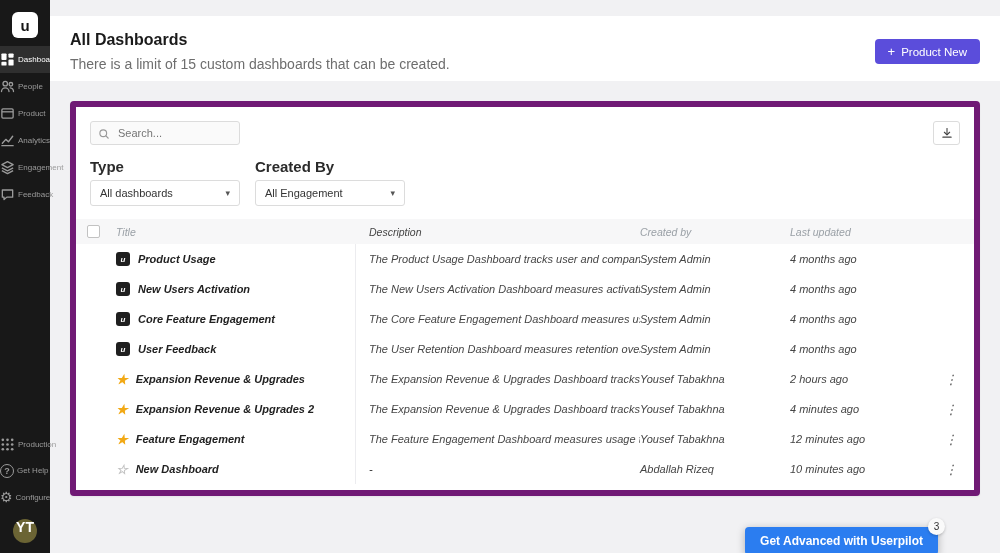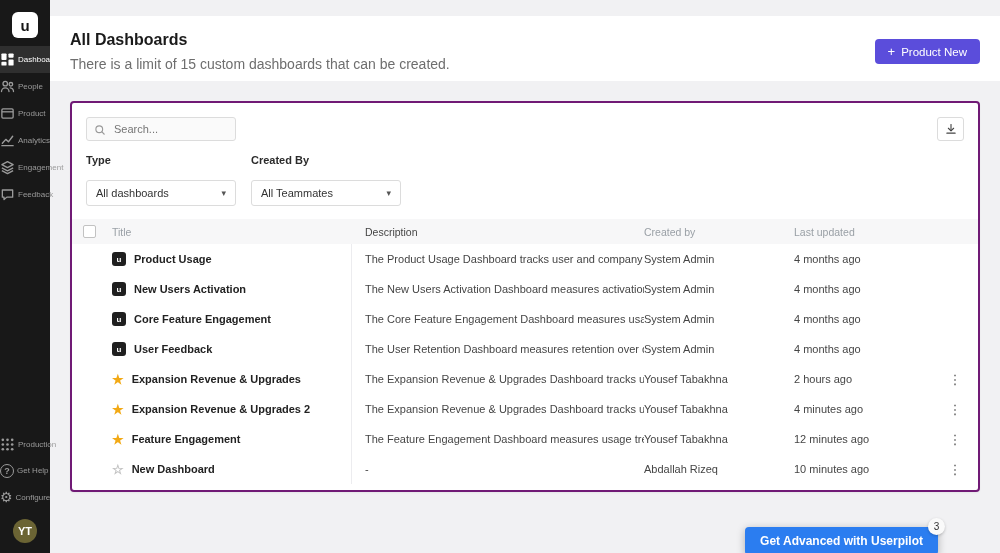--- a/index.html
+++ b/index.html
@@ -13,55 +13,55 @@
           display:flex; align-items:center; justify-content:center; font-weight:bold; font-size:15px; color:#161616; cursor:pointer; }
   .nav-item { width:100%; padding:6px 0 6px; display:flex; align-items:center; gap:3px;
               color:#9b9b9b; cursor:pointer; }
   .nav-item .lbl { font-size:8px; line-height:1; }
   .nav-item.active { background:#2f2f2f; color:#ffffff; }
   .nav-item svg { width:15px; height:15px; display:block; }
   .help-circle { width:14px; height:14px; border:1.4px solid currentColor; border-radius:50%;
                  display:flex; align-items:center; justify-content:center; font-size:9px; font-weight:bold; }
   .gear-glyph { font-size:14px; line-height:15px; }
   .spacer { flex:1; }
-  .avatar { width:24px; height:24px; border-radius:12px; background:#6b6434; color:#fff; font-size:11px; font-weight:bold;
-            display:flex; align-items:center; justify-content:center; margin:8px 0 10px; cursor:pointer; }
+  .avatar { width:24px; height:24px; border-radius:12px; background:#6b6434; color:#fff; font-size:14px; font-weight:bold;
+            display:flex; justify-content:center; margin:8px 0 10px; cursor:pointer; }
 
   
   .main { position:absolute; left:50px; top:16px; width:950px; height:553px; }
   .topbar { background:#ffffff; height:65px; padding:15px 20px 0; position:relative; }
   .page-title { font-size:16px; font-weight:bold; color:#1a1a1a; }
   .page-subtitle { font-size:14px; color:#6e6e6e; margin-top:7px; }
   .create-btn { position:absolute; right:20px; top:23px; background:#5b4ddb; color:#fff; border:none;
                 border-radius:4px; font-size:11.5px; padding:6px 13px; display:flex; align-items:center; gap:6px;
                 cursor:pointer; font-family:inherit; }
   .create-btn .plus { font-size:13px; line-height:1; }
 
   
-  .card { margin:20px; background:#ffffff; border:2px solid #701a75; border-radius:4px;
+  .card { margin:20px; background:#ffffff; border:6px solid #701a75; border-radius:4px;
           box-shadow:0 1px 2px rgba(20,20,40,.05); position:relative; padding-bottom:6px; }
   .card-toolbar { padding:14px 14px 0; }
   .search-wrap { position:relative; width:150px; }
   .search-input { width:150px; height:24px; border:1px solid #dcdcdc; border-radius:3px; background:#fafafa;
                   padding:0 8px 0 27px; font-size:11px; color:#333; font-family:inherit; }
   .search-icon { position:absolute; left:8px; top:5px; }
   .download-btn { position:absolute; right:14px; top:14px; width:27px; height:24px; border:1px solid #dcdcdc;
                   border-radius:3px; background:#fff; display:flex; align-items:center; justify-content:center; cursor:pointer; }
   .filters { display:flex; gap:15px; margin-top:13px; }
-  .flabel { font-size:11px; font-weight:bold; color:#2b2b2b; margin-bottom:14px; }
+  .flabel { font-size:15px; font-weight:bold; color:#2b2b2b; margin-bottom:5px; }
   .fselect { width:150px; height:26px; border:1px solid #dcdcdc; border-radius:3px; display:flex; align-items:center;
              justify-content:space-between; padding:0 9px; font-size:11px; color:#333; background:#fff; cursor:pointer; }
   .chevron { font-size:9px; color:#555; }
 
   
   .table { margin-top:13px; }
   .thead, .trow { display:grid; grid-template-columns:40px 240px 1fr 150px 138px 46px; align-items:stretch; }
   .thead { background:#f7f7f8; height:25px; font-size:10.5px; color:#9aa0a6; }
   .trow { height:30px; font-size:11px; cursor:pointer; }
-  .cell { display:flex; align-items:center; }
+  .cell { display:flex; align-items:center;font-style:italic; }
   .c-check { justify-content:flex-start; padding-left:11px; }
   .checkbox { width:13px; height:13px; border:1.5px solid #c2c2c2; border-radius:2px; background:#fff; cursor:pointer; }
   .c-title { gap:8px; font-weight:bold; color:#222; border-right:1px solid #ececef; }
   .c-desc { padding-left:13px; color:#454545; white-space:nowrap; overflow:hidden; }
   .c-created, .c-updated { color:#454545; }
   .c-menu { justify-content:center; }
   .kebab { font-size:13px; color:#555; cursor:pointer; padding:2px 8px; }
   .up-sq { width:14px; height:14px; background:#1f1f1f; border-radius:3px; color:#fff; font-size:8px; font-weight:bold;
            display:flex; align-items:center; justify-content:center; flex-shrink:0; }
   .star { font-size:13px; color:#f2a915; line-height:1; }
@@ -219,21 +219,21 @@
         <div class="filter">
           <div class="flabel">Type</div>
           <div class="fselect">
             <span>All dashboards</span>
             <span class="chevron">▾</span>
           </div>
         </div>
         <div class="filter">
           <div class="flabel">Created By</div>
           <div class="fselect">
-            <span>All Teammates</span>
+            <span>All Engagement</span>
             <span class="chevron">▾</span>
           </div>
         </div>
       </div>
     </div>
 
     <div class="table">
       <div class="thead">
         <div class="cell c-check">
             <div class="checkbox"></div>

